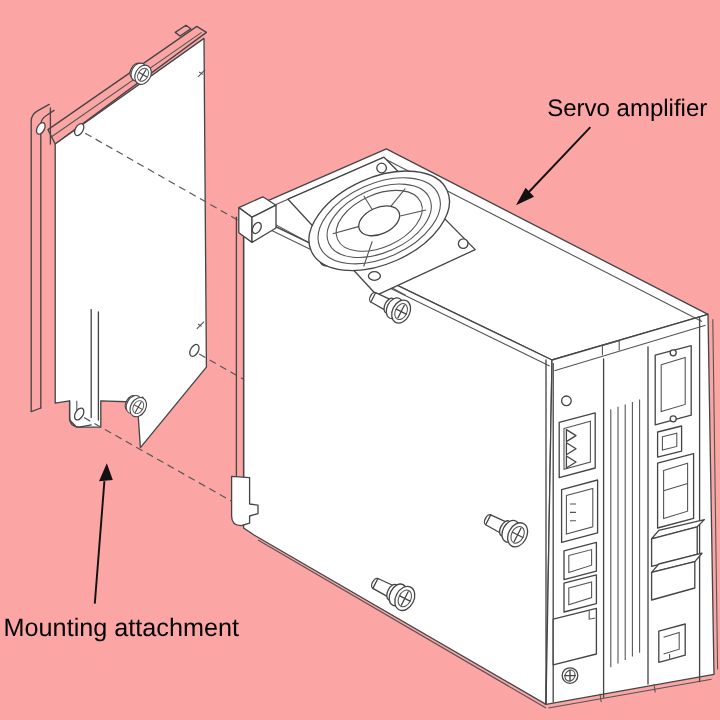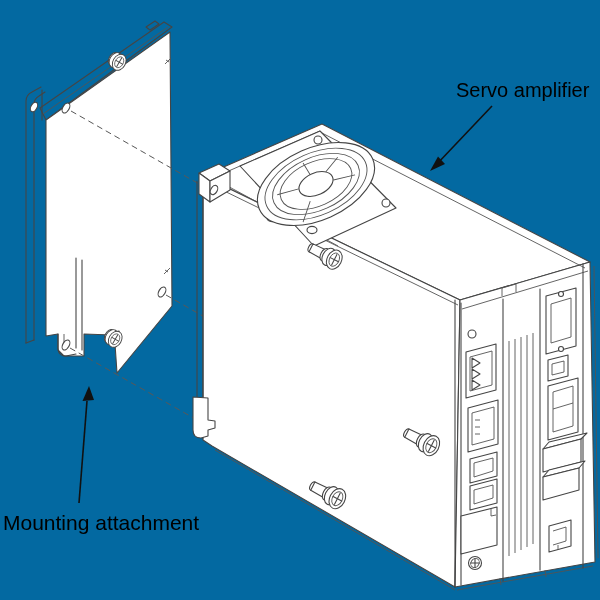--- a/index.html
+++ b/index.html
@@ -1,16 +1,16 @@
 <!DOCTYPE html>
 <html><head>
 <meta charset="utf-8">
 <style>
   html,body{margin:0;padding:0;background:#ffffff;}
-  #stage{position:relative;width:600px;height:600px;background:#0369a1;overflow:hidden;
+  #stage{position:relative;width:600px;height:600px;background:#fca5a5;overflow:hidden;
          font-family:"Liberation Sans", sans-serif;text-align:center;}
   svg{display:block;}
   .ln{fill:none;stroke:#454545;stroke-width:1.1;stroke-linejoin:round;stroke-linecap:round;}
   .lnw{fill:#ffffff;stroke:#454545;stroke-width:1.1;stroke-linejoin:round;}
   .thin{fill:none;stroke:#545454;stroke-width:0.9;}
   .dash{fill:none;stroke:#585858;stroke-width:1;stroke-dasharray:6 4;}
   .blk{fill:none;stroke:#111;stroke-width:1.6;}
   .lbl{fill:#000;font-family:"Liberation Sans", sans-serif;}
   .arrowhead{fill:#111;stroke:none;}
 </style>

